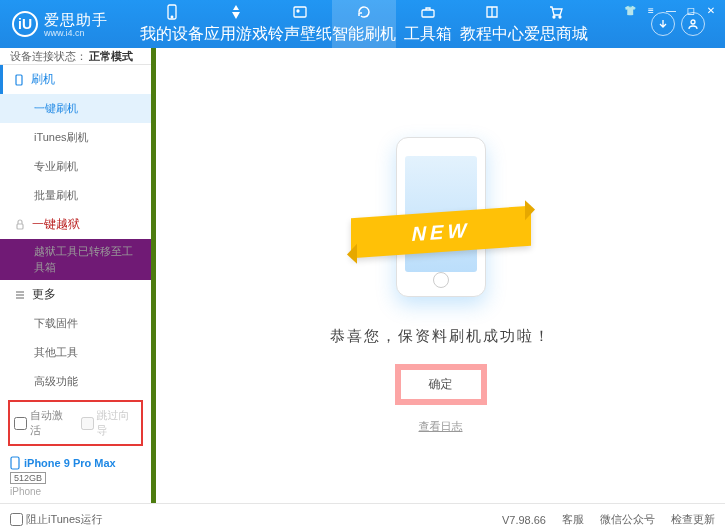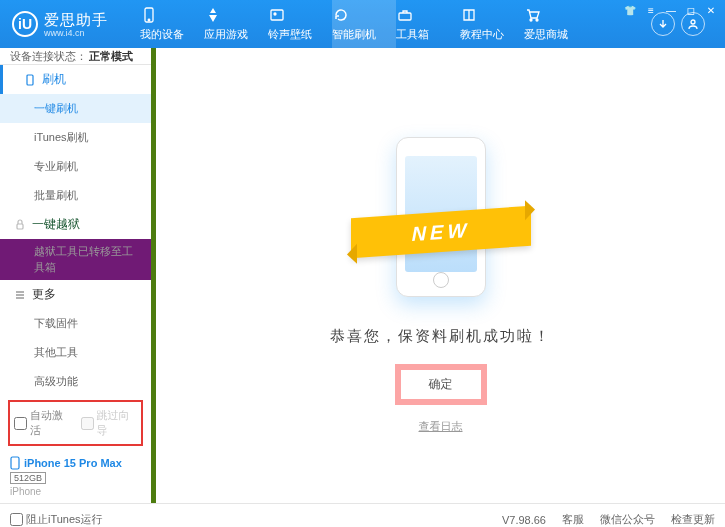--- a/index.html
+++ b/index.html
@@ -5,39 +5,39 @@
 * { margin: 0; padding: 0; box-sizing: border-box; font-family: "Microsoft YaHei", Arial, sans-serif; }
 body { width: 725px; height: 527px; background: #fff; overflow: hidden; position: relative; }
 
 .titlebar { height: 48px; background: linear-gradient(to bottom, #2196f3, #1e88e5); display: flex; align-items: center; padding: 0 12px; color: #fff; }
 .logo-wrap { display: flex; align-items: center; gap: 6px; width: 128px; }
 .logo-circle { width: 26px; height: 26px; border: 2px solid #fff; border-radius: 50%; display: flex; align-items: center; justify-content: center; font-weight: bold; font-size: 14px; }
 .brand-text { font-size: 15px; letter-spacing: 1px; }
 .brand-sub { font-size: 9px; opacity: 0.8; margin-top: -2px; }
 
 .topnav { display: flex; flex: 1; height: 100%; }
-.nav-item { width: 64px; display: flex; flex-direction: column; justify-content: center; cursor: pointer; font-size: 11px; gap: 3px; }
+.nav-item { width: 64px; display: flex; flex-direction: column; align-items: center; justify-content: center; cursor: pointer; font-size: 16px; gap: 3px; }
 .nav-item.active { background: rgba(255,255,255,0.18); }
 .nav-icon { width: 18px; height: 18px; display: flex; align-items: center; justify-content: center; }
 
 .win-controls { display: flex; align-items: center; gap: 4px; position: absolute; right: 6px; top: 4px; }
 .win-btn { width: 16px; height: 12px; cursor: pointer; color: #fff; font-size: 10px; display: flex; align-items: center; justify-content: center; }
 .circ-btn { width: 24px; height: 24px; border: 1.5px solid rgba(255,255,255,0.7); border-radius: 50%; display: flex; align-items: center; justify-content: center; cursor: pointer; margin-left: 6px; color: #fff; }
 .right-circles { display: flex; align-items: center; padding-right: 8px; }
 
 .body-wrap { display: flex; height: 455px; }
 .sidebar { width: 156px; border-right: 5px solid #4d7c0f; display: flex; flex-direction: column; font-size: 12px; }
 .status-bar { height: 30px; border-bottom: 1px solid #e5e5e5; display: flex; align-items: center; padding: 0 10px; color: #666; font-size: 11px; }
 .status-bar b { color: #333; margin-left: 2px; }
 .side-head { display: flex; align-items: center; gap: 6px; padding: 6px 14px; color: #333; font-size: 12px; cursor: pointer; }
-.side-head.blue { color: #1e88e5; border-left: 3px solid #1e88e5; padding-left: 21px; }
+.side-head.blue { color: #1e88e5; border-left: 3px solid #1e88e5; padding-left: 10px; }
 .side-item { padding: 7px 14px 7px 34px; color: #666; cursor: pointer; font-size: 11px; }
 .side-item.active { background: #e3f2fd; color: #1e88e5; }
 .side-multi { padding: 5px 14px 5px 34px; color: #999; font-size: 11px; background: #701a75; line-height: 1.4; }
-.lock-head { color: #14532d; }
+.lock-head { color: #b91c1c; }
 
 .checkbox-row { border: 2px solid #e53935; margin: 4px 8px; padding: 6px 4px; display: flex; gap: 10px; font-size: 11px; }
 .chk { display: flex; align-items: center; gap: 3px; color: #888; }
 .chk input { margin: 0; }
 .chk.disabled { color: #ccc; }
 
 .device-info { padding: 6px 10px; font-size: 11px; }
 .device-name { color: #1e88e5; font-weight: bold; display: flex; align-items: center; gap: 4px; }
 .badge { border: 1px solid #999; padding: 0 3px; font-size: 9px; color: #666; display: inline-block; margin-top: 2px; }
 .device-type { color: #aaa; font-size: 10px; margin-top: 2px; }
@@ -208,21 +208,21 @@
           <input type="checkbox" disabled="" style="">
           <span>跳过向导</span>
         </label>
     </div>
 
     <div class="device-info">
       <div class="device-name">
         <svg width="10" height="14" viewBox="0 0 10 14" fill="none" stroke="#1e88e5" stroke-width="1.2">
             <rect x="1" y="1" width="8" height="12" rx="1.5"></rect>
           </svg>
-        <span>iPhone 15 Pro Max</span>
+        <span>iPhone 9 Pro Max</span>
       </div>
       <span class="badge">512GB</span>
       <div class="device-type">iPhone</div>
     </div>
   </div>
 
   <div class="main">
     <div class="illustration">
       <div class="phone"></div>
       <div class="ribbon">NEW</div>

